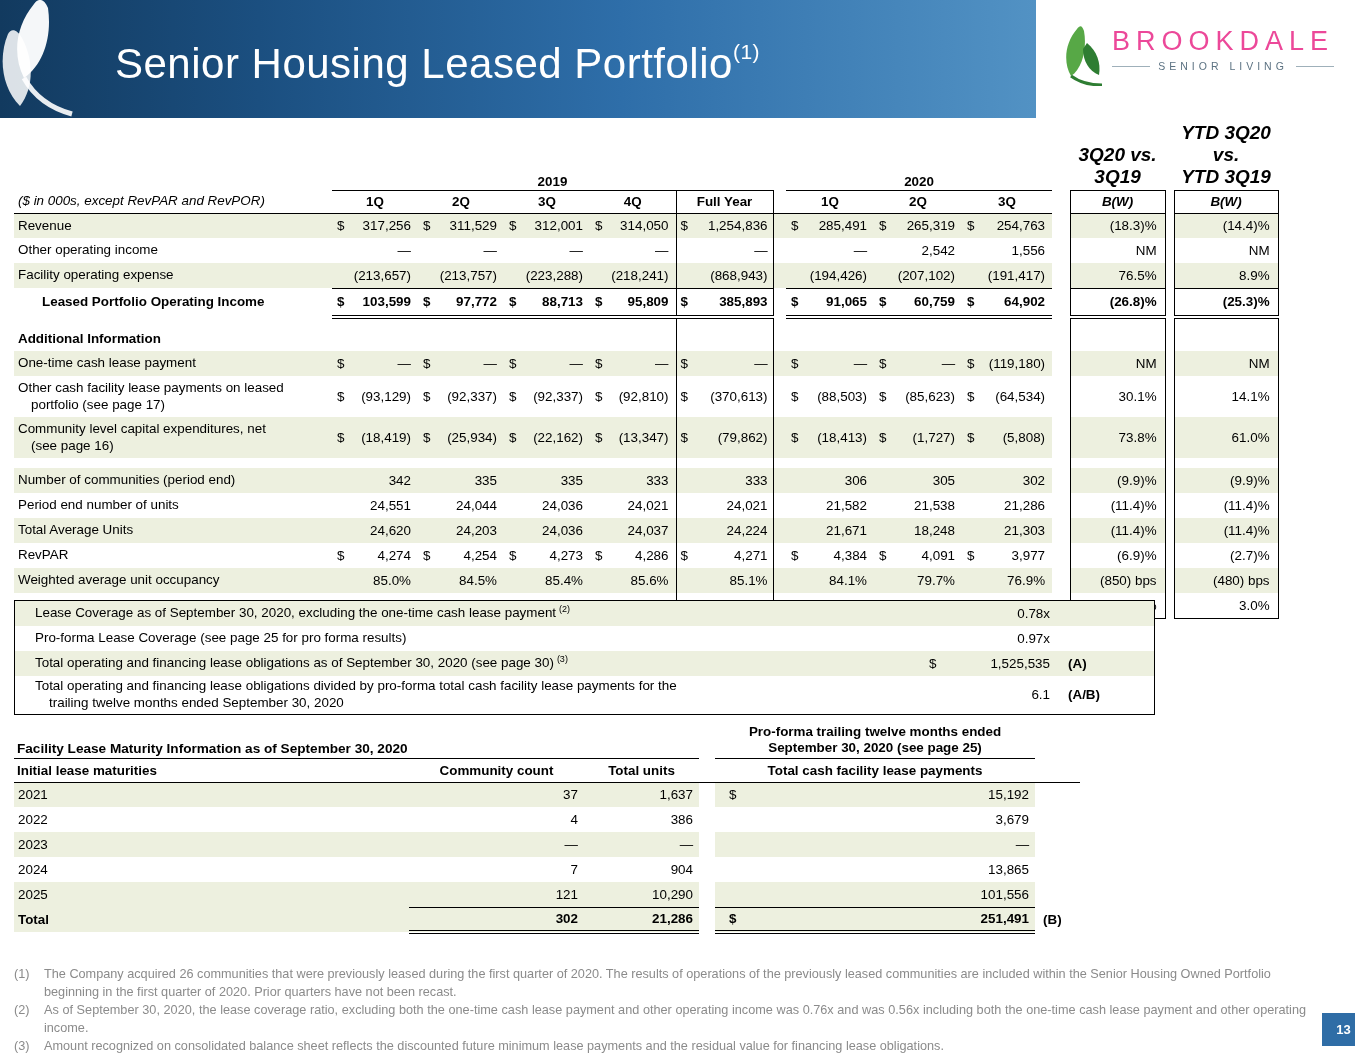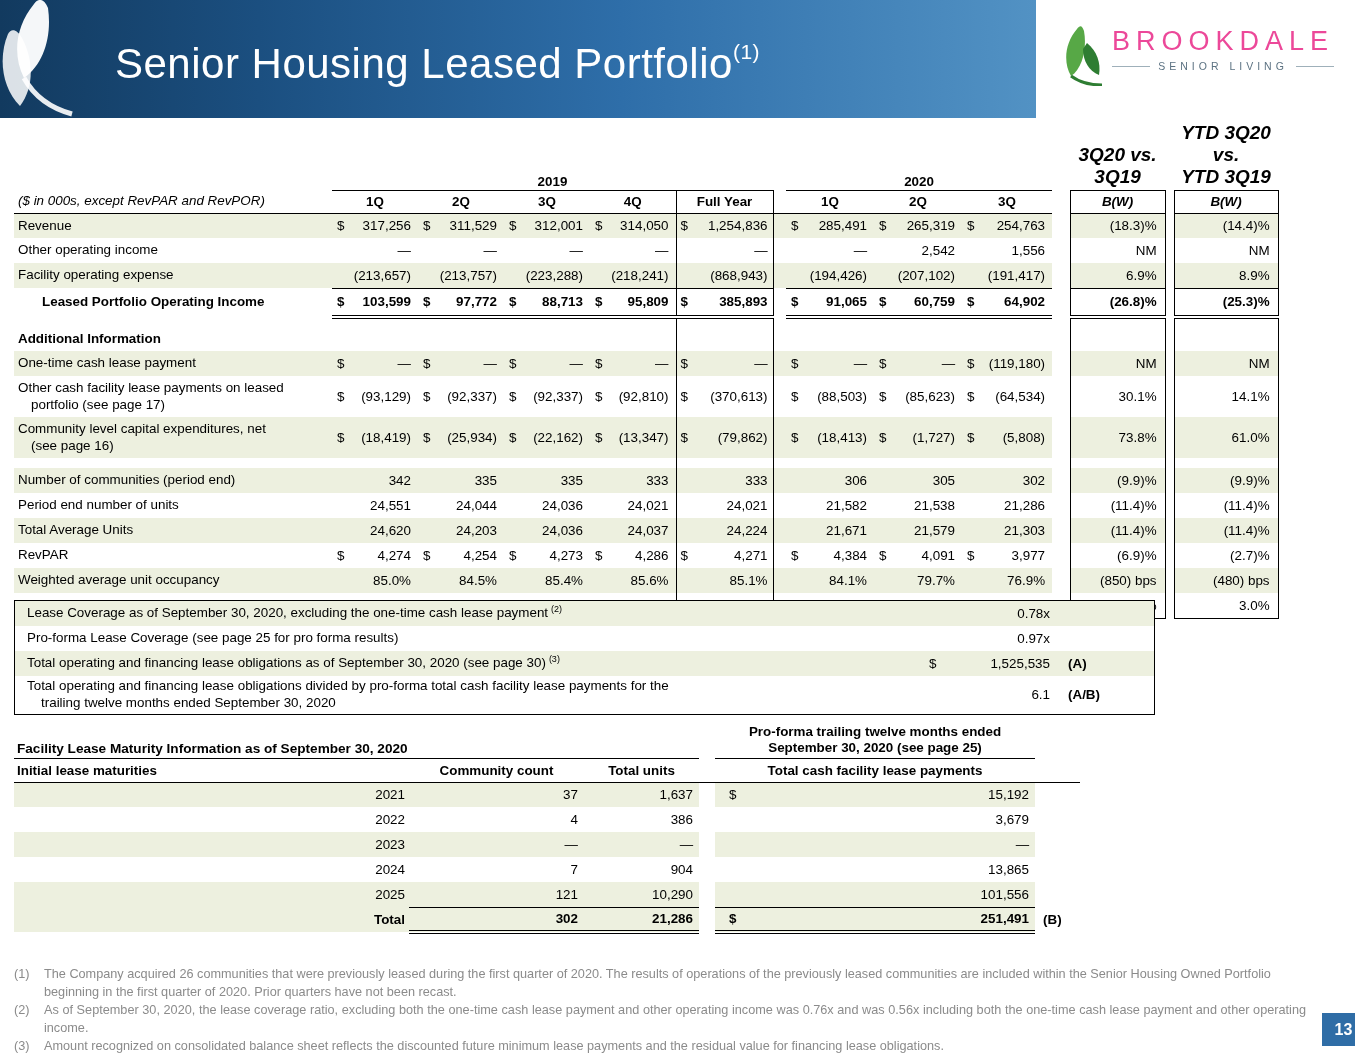--- a/index.html
+++ b/index.html
@@ -48,54 +48,54 @@
   .mt tr.section td.lbl{font-weight:bold;}
   .mt tr.spacer td{height:10px;}
   .mt tr.shade td{background:#edf0df;}
   .mt td.g2,.mt td.g3{background:#fff !important;}
   .mt td.tline{border-top:1.2px solid #000;border-bottom:4px double #000;}
 
   
   .coverage{position:absolute;top:600px;left:14px;width:1141px;border:1.5px solid #000;background:#fff;}
   .cov-row{display:flex;align-items:center;min-height:25px;}
   .cov-row.shade{background:#edf0df;}
-  .cov-label{flex:1;padding:2px 12px;font-size:13.4px;line-height:1.25;}
+  .cov-label{flex:1;padding:2px 20px;font-size:13.4px;line-height:1.25;}
   .cov-label sup{font-size:9px;margin-left:3px;}
   .cov-label .l2{padding-left:14px;}
   .cov-val{width:125px;display:flex;justify-content:flex-end;padding-right:4px;font-size:13.4px;}
   .cov-val.split{justify-content:space-between;}
   .cov-tag{width:100px;font-weight:bold;padding-left:14px;font-size:13.4px;}
 
   
   table.mat{position:absolute;top:722px;left:14px;width:1066px;border-collapse:collapse;table-layout:fixed;}
   .mat td{font-size:13.4px;vertical-align:middle;}
   .mat tr.mat-title-row td{vertical-align:bottom;height:36px;}
   .mat .mat-title{font-weight:bold;border-bottom:1.5px solid #000;padding:0 3px 2px 3px;font-size:13.6px;}
   .mat .mat-rtitle{font-weight:bold;text-align:center;border-bottom:1.5px solid #000;line-height:1.18;padding-bottom:2px;}
   .mat tr.mat-head-row td{height:24px;font-weight:bold;border-bottom:1.5px solid #000;}
   .mat .h-l{text-align:left;padding:0 3px;}
   .mat .h-c{text-align:center;}
-  .mat td.mlbl{text-align:right;padding:0 4px;height:25px;}
+  .mat td.mlbl{text-align:left;padding:0 4px;height:25px;}
   .mat td.mnum{text-align:right;padding-right:6px;}
   .mat td.mpay .cf{display:flex;justify-content:flex-end;padding:0 6px 0 14px;}
   .mat td.mpay .cf.split{justify-content:space-between;}
   .mat td.mtag{font-weight:bold;padding-left:8px;}
   .mat tr.shade td{background:#edf0df;}
   .mat td.mgap,.mat td.mtag{background:#fff !important;}
   .mat tr.mtotal td{font-weight:bold;}
   .mat tr.mtotal td.mnum,.mat tr.mtotal td.mpay{border-top:1.2px solid #000;border-bottom:4px double #000;}
 
   
   .footnotes{position:absolute;top:966px;left:14px;width:1292px;}
   .fn-row{display:flex;color:#8b8b8b;font-size:12.7px;line-height:1.38;margin-bottom:1px;}
   .fn-num{width:30px;flex-shrink:0;}
   .fn-text{flex:1;}
   .fn-text.justify{text-align:justify;}
   .page-num{position:absolute;left:1322px;top:1013px;width:43px;height:33px;background:#2f6da6;color:#fff;
-    display:flex;align-items:center;justify-content:center;font-size:16px;font-weight:bold;}
+    display:flex;align-items:center;justify-content:center;font-size:13px;font-weight:bold;}
 </style>
 </head>
 <body>
 
 <div class="page">
 
   <div class="header-band">
     <svg class="leaf-motif" width="96" height="118" viewBox="0 0 96 118">
       <path d="M34 4 C16 26 12 54 24 78 C44 64 52 36 48 8 C44 -2 38 -2 34 4 Z" fill="#ffffff" opacity="0.96"></path>
       <path d="M8 34 C-2 58 2 88 20 106 C34 88 34 60 22 38 C17 29 11 28 8 34 Z" fill="#ffffff" opacity="0.85"></path>
@@ -339,21 +339,21 @@
             </div>
           </td>
           <td class="num">
             <div class="cf">
               <span>(191,417)</span>
             </div>
           </td>
           <td class="gap g2"></td>
           <td class="bw box-l box-r">
             <div class="cf">
-              <span>6.9%</span>
+              <span>76.5%</span>
             </div>
           </td>
           <td class="gap g3"></td>
           <td class="bw box-l box-r">
             <div class="cf">
               <span>8.9%</span>
             </div>
           </td>
         </tr>
         <tr class="total">
@@ -878,21 +878,21 @@
             </div>
           </td>
           <td class="gap g1"></td>
           <td class="num">
             <div class="cf">
               <span>21,671</span>
             </div>
           </td>
           <td class="num">
             <div class="cf">
-              <span>21,579</span>
+              <span>18,248</span>
             </div>
           </td>
           <td class="num">
             <div class="cf">
               <span>21,303</span>
             </div>
           </td>
           <td class="gap g2"></td>
           <td class="bw box-l box-r">
             <div class="cf">

